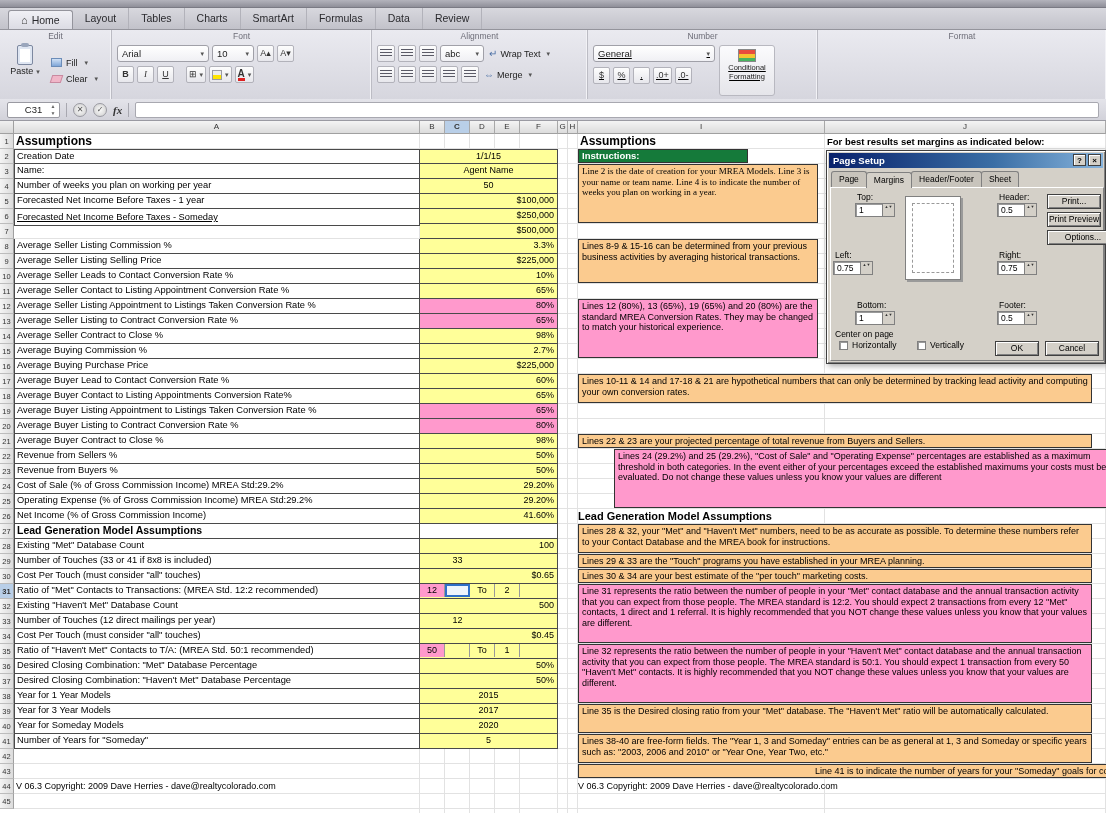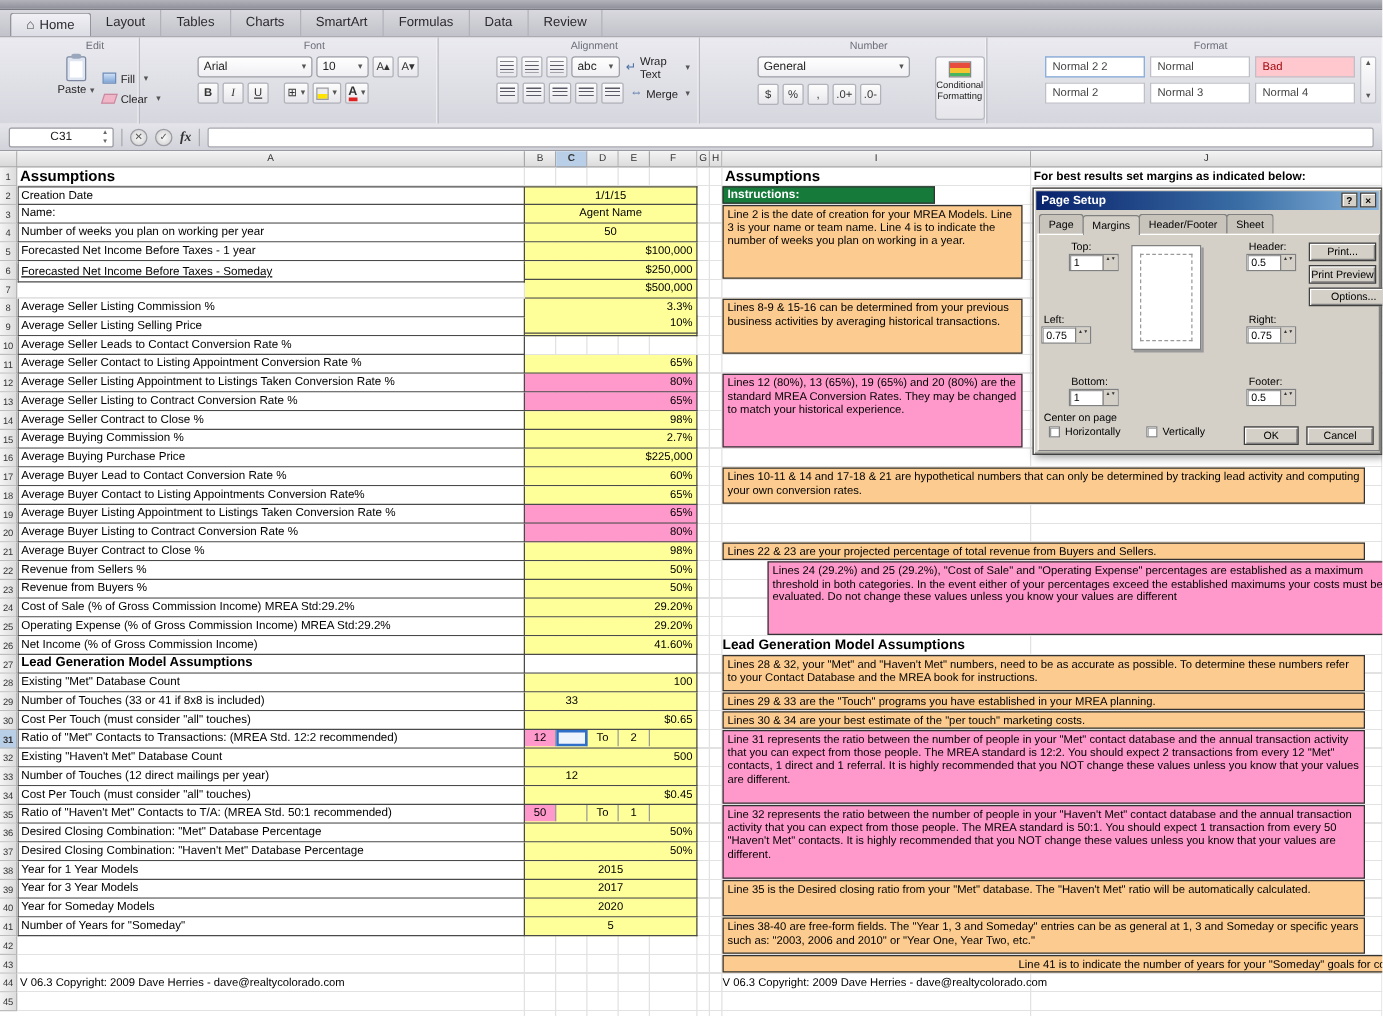--- a/index.html
+++ b/index.html
@@ -15,21 +15,21 @@
     background:linear-gradient(#d8d8de,#c2c2ca); border-bottom:1px solid #94949c;
     display:flex; align-items:stretch; padding-left:8px; }
   .rtab { padding:0 12px; font-size:10.5px; line-height:21px; color:#2a2a2e;
     border-right:1px solid #b2b2ba; display:flex; align-items:center; gap:4px; }
   .rtab.active { background:linear-gradient(#f0f0f5,#dcdce4); border:1px solid #94949c;
     border-bottom:none; border-radius:3px 3px 0 0; margin-top:2px; }
   .home-ico { font-size:11px; color:#444; }
   
   .ribbon { position:absolute; top:30px; left:0; right:0; height:69px;
     background:linear-gradient(#eaeaf0,#d6d6de); display:flex; }
-  .rgroup { position:relative; border-right:1px solid #bcbcc4; box-shadow:inset -1px 0 0 #f2f2f6;padding-left:41px; }
+  .rgroup { position:relative; border-right:1px solid #bcbcc4; box-shadow:inset -1px 0 0 #f2f2f6; }
   .glabel { text-align:center; font-size:8.5px; color:#6d6d78; height:12px; line-height:12px; }
   .gbody { position:relative; height:57px; padding:3px 5px; }
   .frow { display:flex; align-items:center; gap:3px; margin-bottom:4px; }
   .combo { background:linear-gradient(#ffffff,#f0f0f4); border:1px solid #a0a0a8; border-radius:3px;
     height:17px; line-height:15px; font-size:9.5px; padding:0 4px; display:flex;
     justify-content:space-between; align-items:center; color:#222; }
   .dd { font-size:7px; color:#555; margin-left:3px; }
   .sqbtn { min-width:17px; height:17px; border:1px solid #b2b2ba; border-radius:2px;
     background:linear-gradient(#fdfdfd,#e7e7ec); font-size:9px; line-height:15px;
     text-align:center; color:#333; padding:0 2px; display:flex; align-items:center; justify-content:center; }
@@ -52,40 +52,40 @@
     transform:skewX(-18deg); display:inline-block; }
   .lines { display:inline-block; width:12px; height:9px;
     background:repeating-linear-gradient(to bottom,#5a5a66 0 1px,transparent 1px 3px); }
   .wrapbtn { display:flex; align-items:center; gap:3px; font-size:9px; color:#222; padding:0 2px;
     height:17px; }
   .wrapico,.mergeico { font-size:10px; color:#4a6fa5; }
   .fillcolor { display:inline-block; width:10px; height:10px;
     background:linear-gradient(#ececec 55%, #ffe400 55%); border:1px solid #9a9aa2; }
   .fontcolor { font-size:10px; font-weight:bold; border-bottom:3px solid #d22; line-height:9px;
     display:inline-block; }
-  .numbody { display:flex; gap:20px; }
+  .numbody { display:flex; gap:4px;text-decoration:underline; }
   .condfmt { width:56px; border:1px solid #b8b8c0; border-radius:3px;
     background:linear-gradient(#fbfbfd,#e5e5ea); padding-top:2px; }
   .cfico { width:18px; height:13px; margin:1px auto 2px auto; border:1px solid #888;
     background:linear-gradient(to bottom,#e84c3d 0 4px,#f5c431 4px 8px,#47b45f 8px 13px); }
   .cflabel { font-size:7.5px; line-height:8.5px; text-align:center; color:#222; }
   .fmtbody { display:flex; gap:4px; }
   .styles { display:grid; grid-template-columns:repeat(3,80px); grid-auto-rows:17px; gap:4px; }
   .stylecell { width:80px; height:17px; background:#fff; border:1px solid #bfbfc7; font-size:9px;
     line-height:15px; padding-left:5px; color:#444; overflow:hidden; white-space:nowrap; }
   .stylecell.s-bad { background:#ffc7ce; color:#9c0006; }
   .stylecell.s-first { outline:1px solid #8ab0e0; outline-offset:-1px; }
   .stylescroll { width:13px; display:flex; flex-direction:column; justify-content:space-between;
     align-items:center; font-size:6px; color:#555; border:1px solid #c2c2ca; border-radius:2px;
     background:linear-gradient(#fdfdfd,#e7e7ec); height:38px; padding:2px 0; }
   
   .fbar { position:absolute; top:99px; left:0; right:0; height:22px;
     background:linear-gradient(#e4e4ea,#d2d2da); border-bottom:1px solid #9a9aa2;
     display:flex; align-items:center; padding:0 7px; gap:6px; }
-  .namebox { width:84px; height:16px; background:#fff; border:1px solid #9a9aa2; border-radius:2px;
+  .namebox { width:53px; height:16px; background:#fff; border:1px solid #9a9aa2; border-radius:2px;
     font-size:9.5px; line-height:14px; text-align:center; position:relative; color:#222; }
   .nb-step { position:absolute; right:1px; top:0; width:10px; height:14px; font-size:5px;
     color:#666; line-height:7px; }
   .fdiv { width:1px; height:14px; background:#a8a8b0; }
   .fbtn { width:14px; height:14px; border-radius:50%; border:1px solid #9a9aa2;
     background:radial-gradient(#fafafa,#cccccc); font-size:8px; line-height:12px; text-align:center;
     color:#555; padding:0; }
   .fx { font-family:"Liberation Serif", serif; font-style:italic; font-weight:bold; font-size:11px;
     color:#333; }
   .finput { flex:1; height:16px; background:#fff; border:1px solid #a8a8b0; border-radius:2px; }
@@ -332,34 +332,20 @@
       </div>
       <div class="condfmt">
         <div class="cfico"></div>
         <div class="cflabel">Conditional Formatting</div>
       </div>
     </div>
   </div>
 
   <div class="rgroup" style="flex:1; border-right:none">
     <div class="glabel">Format</div>
-    <div class="gbody fmtbody">
-      <div class="styles">
-          <div class="stylecell s-first">Normal 2 2</div>
-          <div class="stylecell">Normal</div>
-          <div class="stylecell s-bad">Bad</div>
-          <div class="stylecell">Normal 2</div>
-          <div class="stylecell">Normal 3</div>
-          <div class="stylecell">Normal 4</div>
-        </div>
-      <div class="stylescroll">
-          <span>▲</span>
-          <span>▼</span>
-        </div>
-    </div>
   </div>
 </div>
 
 <div class="fbar">
   <div class="namebox">
     <span>C31</span>
     <span class="nb-step">▲<br>▼</span>
   </div>
   <div class="fdiv"></div>
   <button class="fbtn">✕</button>
@@ -521,21 +507,21 @@
       </div>
       <div class="rlab" style="top: 105px;">Average Seller Listing Commission %</div>
       <div class="rval" style="top: 105px;">
         <span class="vtxt a-r">3.3%</span>
       </div>
       <div class="rlab" style="top: 120px;">Average Seller Listing Selling Price</div>
       <div class="rval" style="top: 120px;">
         <span class="vtxt a-r">$225,000</span>
       </div>
       <div class="rlab" style="top: 135px;">Average Seller Leads to Contact Conversion Rate %</div>
-      <div class="rval" style="top: 118px; padding-left: 33px;">
+      <div class="rval" style="top: 135px; padding-left: 33px;">
         <span class="vtxt a-r">10%</span>
       </div>
       <div class="rlab" style="top: 150px;">Average Seller Contact to Listing Appointment Conversion Rate %</div>
       <div class="rval" style="top: 150px;">
         <span class="vtxt a-r">65%</span>
       </div>
       <div class="rlab" style="top: 165px;">Average Seller Listing Appointment to Listings Taken Conversion Rate %</div>
       <div class="rval bg-pink" style="top: 165px;">
         <span class="vtxt a-r">80%</span>
       </div>
@@ -656,21 +642,21 @@
       <div class="rlab" style="top: 585px;">Year for Someday Models</div>
       <div class="rval" style="top: 585px;">
         <span class="vtxt a-c">2020</span>
       </div>
       <div class="rlab" style="top: 600px;">Number of Years for "Someday"</div>
       <div class="rval" style="top: 600px;">
         <span class="vtxt a-c">5</span>
       </div>
       <div class="plainrow" style="top: 646px;">V 06.3 Copyright: 2009 Dave Herries - dave@realtycolorado.com</div>
       <div class="ibox c-green" style="top: 15px; height: 14px; width: 170px;">Instructions:</div>
-      <div class="ibox c-orange" style="top: 30px; height: 59px; width: 240px;">Line 2 is the date of creation for your MREA Models. Line 3 is your name or team name. Line 4 is to indicate the number of weeks you plan on working in a year.</div>
+      <div class="ibox c-orange" style="top: 30px; height: 59px; width: 240px; font-family: Liberation Serif, serif;">Line 2 is the date of creation for your MREA Models. Line 3 is your name or team name. Line 4 is to indicate the number of weeks you plan on working in a year.</div>
       <div class="ibox c-orange" style="top: 105px; height: 44px; width: 240px;">Lines 8-9 &amp; 15-16 can be determined from your previous business activities by averaging historical transactions.</div>
       <div class="ibox c-pink" style="top: 165px; height: 59px; width: 240px;">Lines 12 (80%), 13 (65%), 19 (65%) and 20 (80%) are the standard MREA Conversion Rates. They may be changed to match your historical experience.</div>
       <div class="ibox c-orange" style="top: 240px; height: 29px; width: 514px;">Lines 10-11 &amp; 14 and 17-18 &amp; 21 are hypothetical numbers that can only be determined by tracking lead activity and computing your own conversion rates.</div>
       <div class="ibox c-orange" style="top: 300px; height: 14px; width: 514px;">Lines 22 &amp; 23 are your projected percentage of total revenue from Buyers and Sellers.</div>
       <div class="ibox c-pink" style="top: 315px; height: 59px; width: 514px; margin-left: 36px;">Lines 24 (29.2%) and 25 (29.2%), "Cost of Sale" and "Operating Expense" percentages are established as a maximum threshold in both categories. In the event either of your percentages exceed the established maximums your costs must be evaluated. Do not change these values unless you know your values are different</div>
       <div class="ibox c-orange" style="top: 390px; height: 29px; width: 514px;">Lines 28 &amp; 32, your "Met" and "Haven't Met" numbers, need to be as accurate as possible. To determine these numbers refer to your Contact Database and the MREA book for instructions.</div>
       <div class="ibox c-orange" style="top: 420px; height: 14px; width: 514px;">Lines 29 &amp; 33 are the "Touch" programs you have established in your MREA planning.</div>
       <div class="ibox c-orange" style="top: 435px; height: 14px; width: 514px;">Lines 30 &amp; 34 are your best estimate of the "per touch" marketing costs.</div>
       <div class="ibox c-pink" style="top: 450px; height: 59px; width: 514px;">Line 31 represents the ratio between the number of people in your "Met" contact database and the annual transaction activity that you can expect from those people. The MREA standard is 12:2. You should expect 2 transactions from every 12 "Met" contacts, 1 direct and 1 referral. It is highly recommended that you NOT change these values unless you know that your values are different.</div>
       <div class="ibox c-pink" style="top: 510px; height: 59px; width: 514px;">Line 32 represents the ratio between the number of people in your "Haven't Met" contact database and the annual transaction activity that you can expect from those people. The MREA standard is 50:1. You should expect 1 transaction from every 50 "Haven't Met" contacts. It is highly recommended that you NOT change these values unless you know that your values are different.</div>

